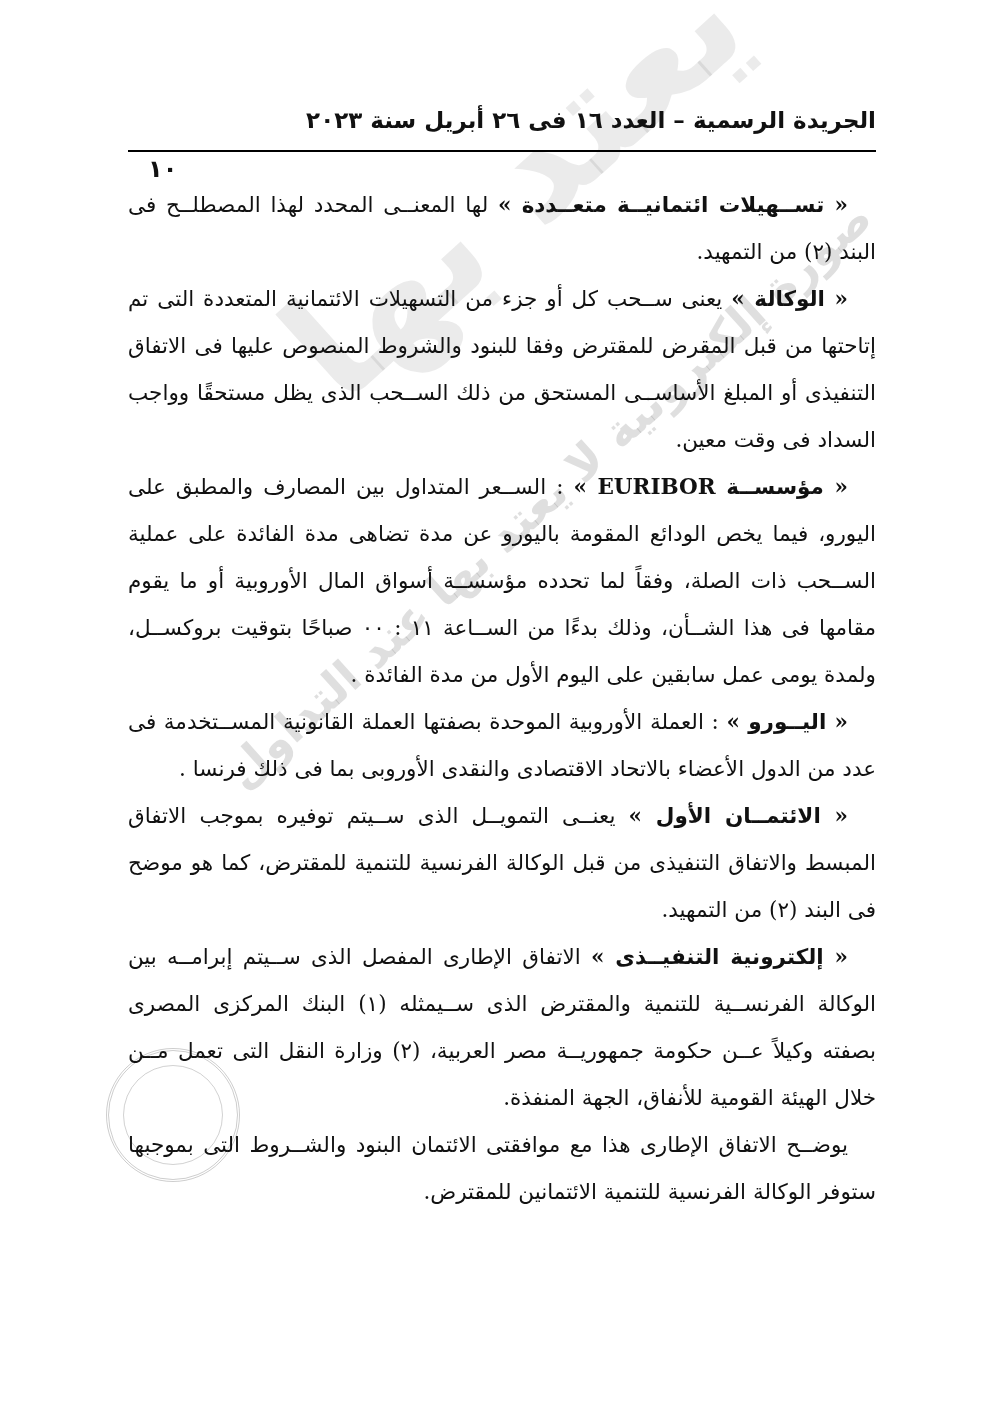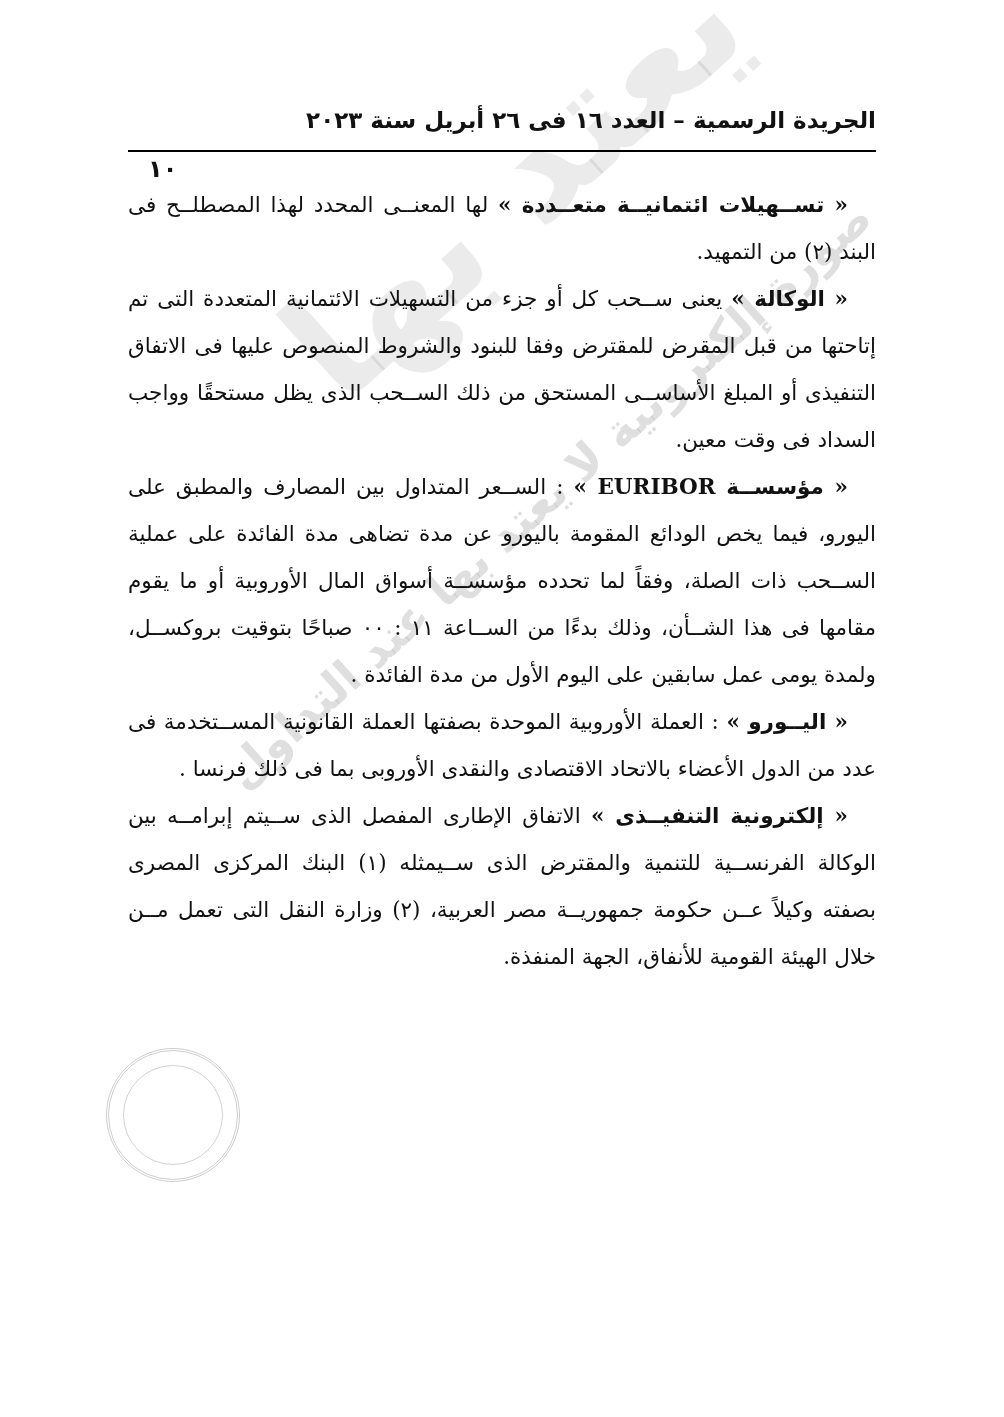--- a/index.html
+++ b/index.html
@@ -93,16 +93,18 @@
     <div class="header-title">الجريدة الرسمية – العدد ١٦ فى ٢٦ أبريل سنة ٢٠٢٣</div>
     <div class="page-number">١٠</div>
   </div>
   <div class="header-rule"></div>
 
   <div class="body-text">
       <p><b>« تســهيلات ائتمانيــة متعــددة »</b><span> لها المعنــى المحدد لهذا المصطلــح فى البند (٢) من التمهيد.</span></p>
       <p><b>« الوكالة »</b><span> يعنى ســحب كل أو جزء من التسهيلات الائتمانية المتعددة التى تم إتاحتها من قبل المقرض للمقترض وفقا للبنود والشروط المنصوص عليها فى الاتفاق التنفيذى أو المبلغ الأساســى المستحق من ذلك الســحب الذى يظل مستحقًا وواجب السداد فى وقت معين.</span></p>
       <p><b>« مؤسســة EURIBOR »</b><span> : الســعر المتداول بين المصارف والمطبق على اليورو، فيما يخص الودائع المقومة باليورو عن مدة تضاهى مدة الفائدة على عملية الســحب ذات الصلة، وفقاً لما تحدده مؤسســة أسواق المال الأوروبية أو ما يقوم مقامها فى هذا الشــأن، وذلك بدءًا من الســاعة ١١ : ٠٠ صباحًا بتوقيت بروكســل، ولمدة يومى عمل سابقين على اليوم الأول من مدة الفائدة .</span></p>
       <p><b>« اليــورو »</b><span> : العملة الأوروبية الموحدة بصفتها العملة القانونية المســتخدمة فى عدد من الدول الأعضاء بالاتحاد الاقتصادى والنقدى الأوروبى بما فى ذلك فرنسا .</span></p>
+      <p><b>« الائتمــان الأول »</b><span> يعنــى التمويــل الذى ســيتم توفيره بموجب الاتفاق المبسط والاتفاق التنفيذى من قبل الوكالة الفرنسية للتنمية للمقترض، كما هو موضح فى البند (٢) من التمهيد.</span></p>
       <p><b>« إلكترونية التنفيــذى »</b><span> الاتفاق الإطارى المفصل الذى ســيتم إبرامــه بين الوكالة الفرنســية للتنمية والمقترض الذى ســيمثله (١) البنك المركزى المصرى بصفته وكيلاً عــن حكومة جمهوريــة مصر العربية، (٢) وزارة النقل التى تعمل مــن خلال الهيئة القومية للأنفاق، الجهة المنفذة.</span></p>
+      <p><b></b><span>يوضــح الاتفاق الإطارى هذا مع موافقتى الائتمان البنود والشــروط التى بموجبها ستوفر الوكالة الفرنسية للتنمية الائتمانين للمقترض.</span></p>
     </div>
 
 </div>
 
 </body></html>

